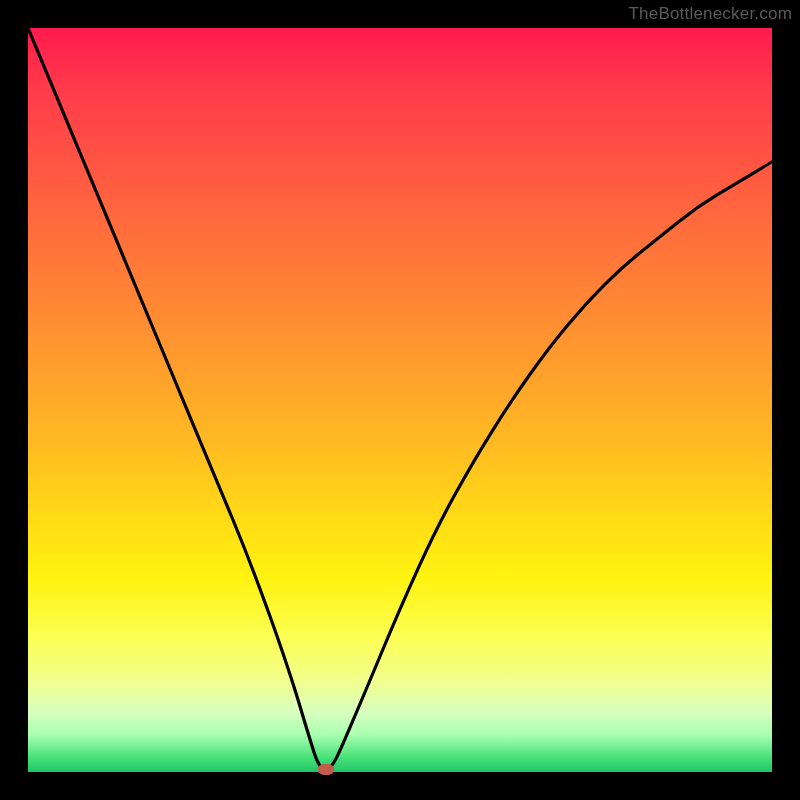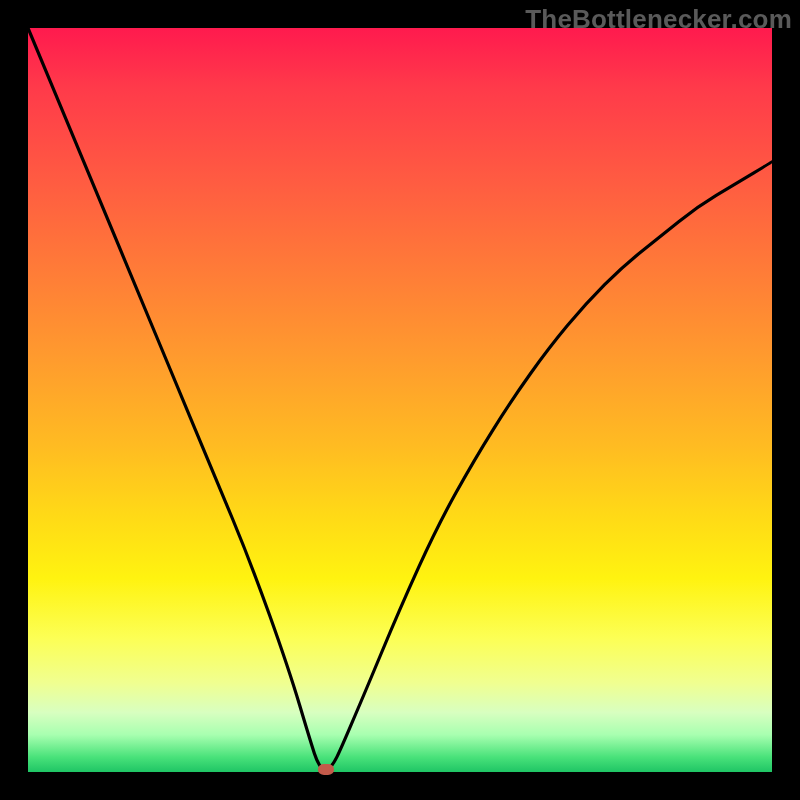--- a/index.html
+++ b/index.html
@@ -15,22 +15,22 @@
     position: relative;
     width: 800px;
     height: 800px;
     background: #000;
   }
   .source {
     position: absolute;
     top: 4px;
     right: 8px;
     color: #5a5a5a;
-    font-size: 26px;
-    font-weight: 700;
+    font-size: 17px;
+    font-weight: 400;
     letter-spacing: 0.2px;
     user-select: none;
   }
   
   .plot {
     position: absolute;
     left: 28px;
     top: 28px;
     width: 744px;
     height: 744px;

